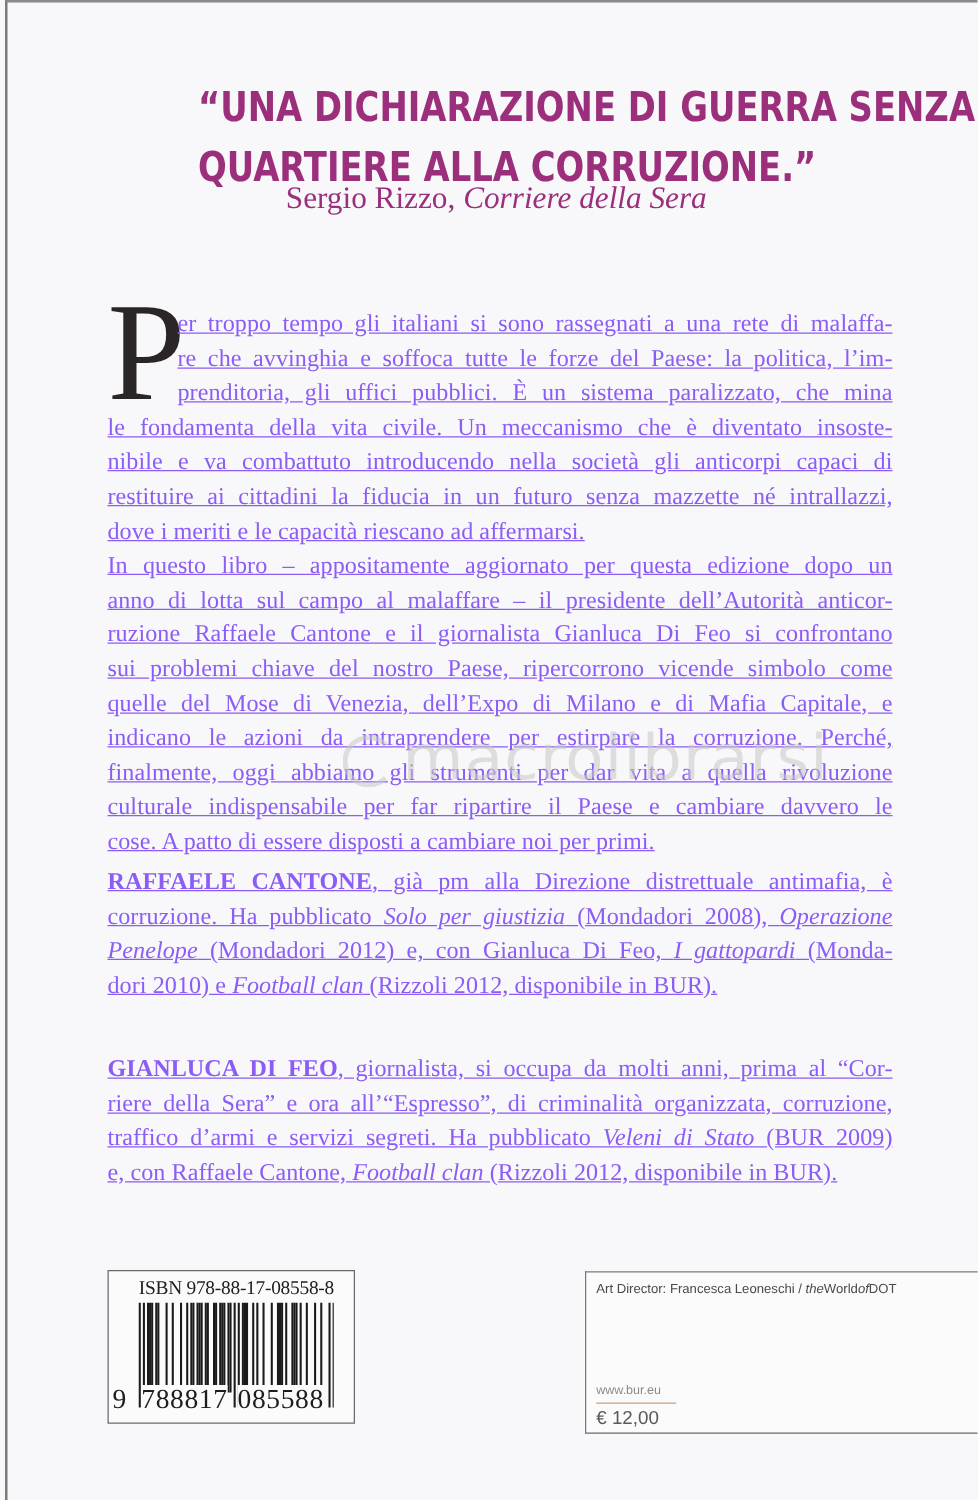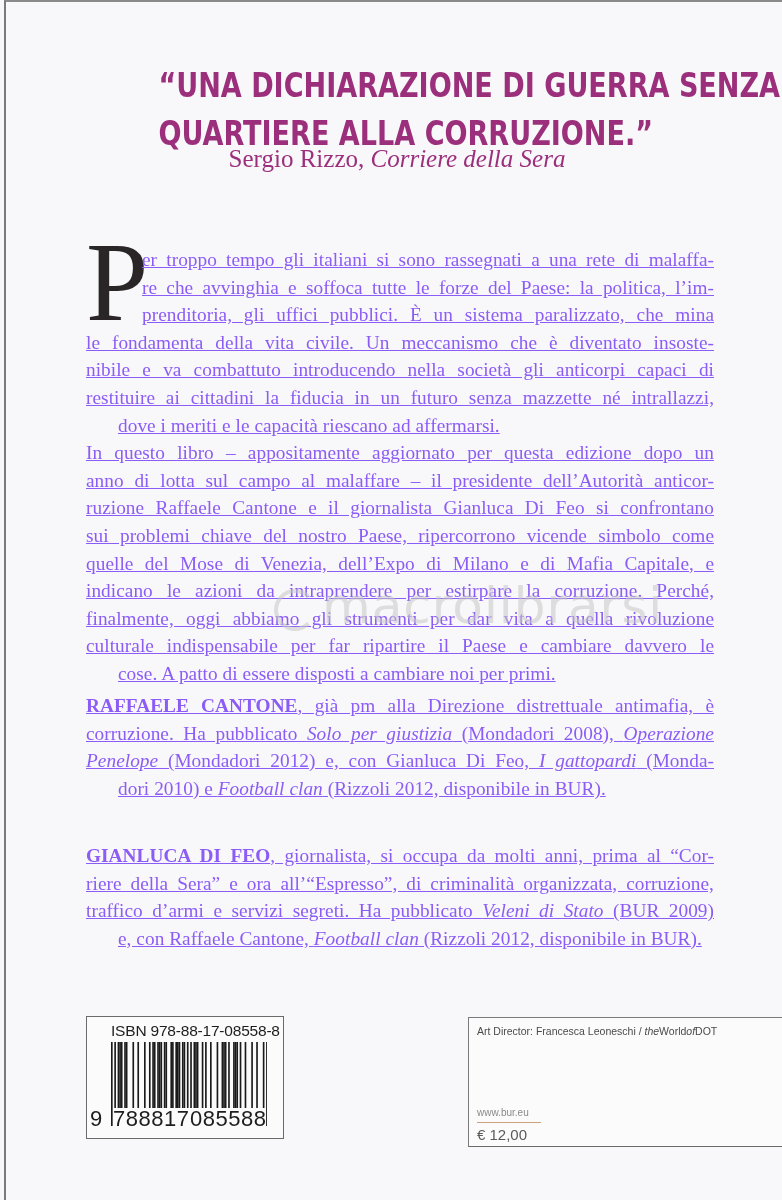--- a/index.html
+++ b/index.html
@@ -36,21 +36,21 @@
   }
   .attribution em { font-style: italic; }
   .body-text {
     position: absolute; left: 80px; width: 628px;
     font-size: 19.3px; line-height: 27.6px;
     color: #8b5cf6;
     letter-spacing: 0.05px;
     text-decoration: underline;
   }
   .body-text .ln { display: block; white-space: nowrap; text-align: justify; text-align-last: justify; }
-  .body-text .ln.last { text-align-last: left; margin-left: 32px; }
+  .body-text .ln.last { text-align-last: left; }
   .intro { top: 244px; }
   .dropcap {
     position: absolute; left: 80px; top: 232px;
     font-size: 112px; line-height: 96px; font-weight: normal;
     color: #2a2628;
   }
   .intro .ind { padding-left: 56px; }
   .bio1 { top: 690px; }
   .bio2 { top: 840px; }
   .bio b { font-weight: bold; }
@@ -61,21 +61,21 @@
     letter-spacing: 1px;
   }
   .watermark .swirl {
     display: inline-block; width: 34px; height: 34px; border-radius: 50%;
     border: 4px solid rgba(200,200,200,0.55); border-right-color: transparent;
     vertical-align: middle; margin-right: 6px;
   }
   .barcode-box {
     position: absolute; left: 80px; top: 1014px; width: 196px; height: 121px;
     border: 1.5px solid #6a6a6a; background: #fbfbfc;
-    font-family: Liberation Sans, sans-serif;
+    font-family: Liberation Serif, serif;
   }
   .isbn-label {
     position: absolute; left: 24px; top: 5px; font-size: 15.5px; color: #1d1d1d;
     letter-spacing: -0.2px;
   }
   #barcode-svg { position: absolute; left: 20px; top: 25px; }
   .ean-digit {
     position: absolute; top: 91px; font-size: 22px; color: #1d1d1d; background: #fbfbfc;
     line-height: 22px; letter-spacing: 0.5px;
   }

